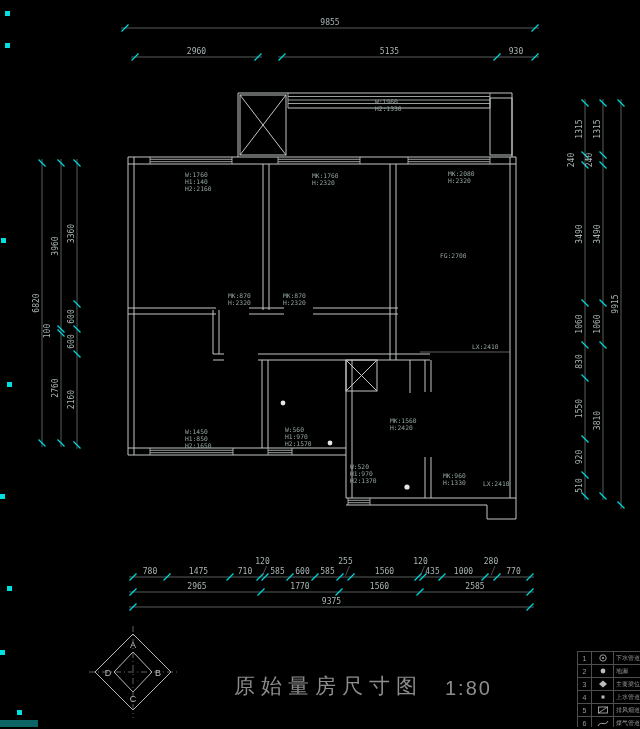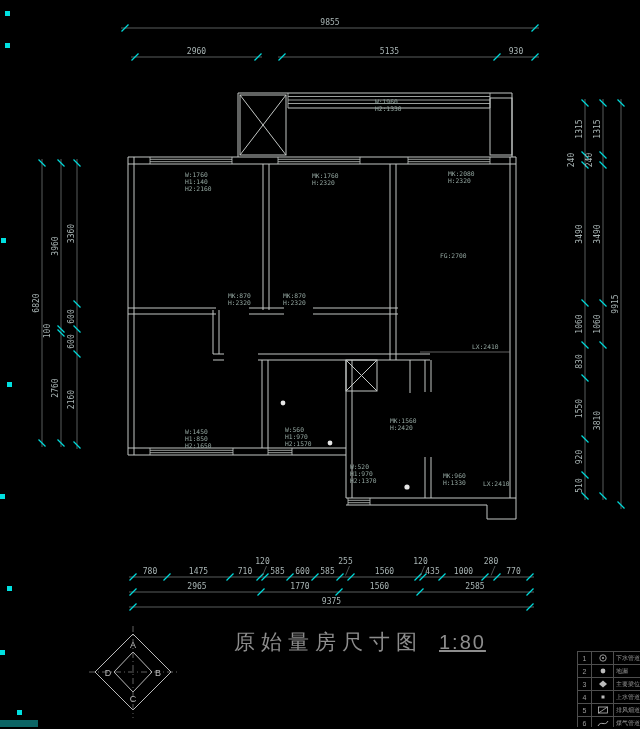--- a/index.html
+++ b/index.html
@@ -1,22 +1,22 @@
 <!DOCTYPE html>
 <html><head>
 <meta charset="utf-8">
 <style>
   html,body{margin:0;padding:0;background:#000;}
   #stage{position:relative;width:640px;height:727px;background:#000;overflow:hidden;
          font-family:"Liberation Sans","DejaVu Sans",sans-serif;}
   #plan-svg{position:absolute;left:0;top:0;}
-  .title-row{position:absolute;left:234px;top:628px;width:260px;display:flex;align-items:center;
+  .title-row{position:absolute;left:234px;top:672px;width:260px;display:flex;align-items:flex-end;
              color:#8d8d8d;}
   .title-cn{font-size:21px;letter-spacing:6px;color:#8d8d8d;}
-  .title-scale{font-size:20px;margin-left:16px;letter-spacing:2px;color:#8d8d8d;text-decoration:underline;}
+  .title-scale{font-size:20px;margin-left:22px;letter-spacing:2px;color:#8d8d8d;}
   #legend{position:absolute;left:577px;top:651px;width:70px;border-left:1px solid #4e4e4e;
           border-top:1px solid #4e4e4e;}
   .lg-row{display:flex;height:12px;border-bottom:1px solid #4e4e4e;}
   .lg-num{width:13px;border-right:1px solid #4e4e4e;color:#9a9a9a;font-size:7px;
           display:flex;align-items:center;justify-content:center;}
   .lg-sym{width:21px;border-right:1px solid #4e4e4e;display:flex;align-items:center;justify-content:center;}
   .lg-lab{flex:1;color:#9a9a9a;font-size:6px;display:flex;align-items:center;padding-left:2px;
           white-space:nowrap;overflow:hidden;}
   .teal-bar{position:absolute;left:0;top:720px;width:38px;height:9px;background:#0c6565;}
 </style>

